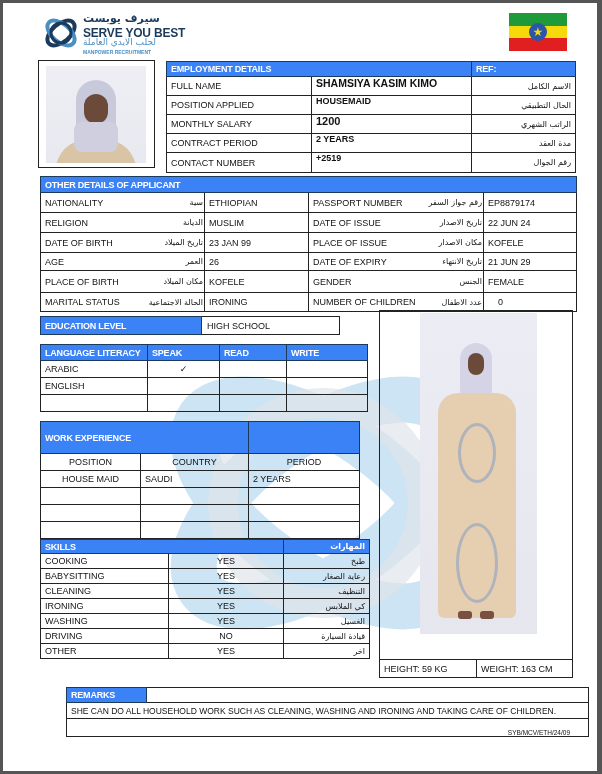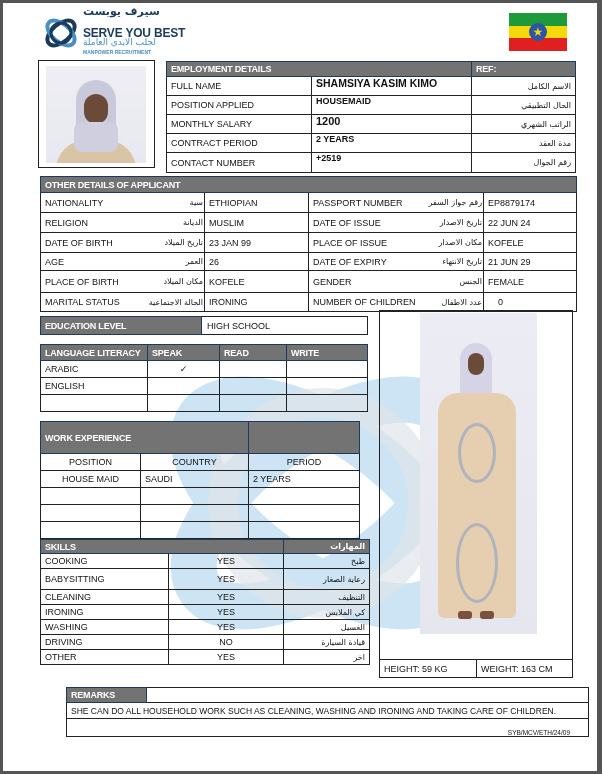--- a/index.html
+++ b/index.html
@@ -1,31 +1,31 @@
 <!DOCTYPE html>
 <html><head>
 <meta charset="utf-8">
 <style>
   * { box-sizing: border-box; margin: 0; padding: 0; }
   html, body { width: 602px; height: 774px; overflow: hidden; }
   body { background: #555; font-family: "Liberation Sans", sans-serif; position: relative; }
   .page { position: absolute; left: 3px; top: 3px; width: 594px; height: 768px; background: #fff; overflow: hidden; }
   .abs { position: absolute; }
-  .hdr { background: #737373; color: #fff; font-weight: bold; font-size: 9px; letter-spacing: -0.2px; }
+  .hdr { background: #3b82f6; color: #fff; font-weight: bold; font-size: 9px; letter-spacing: -0.2px; }
   .ar { direction: rtl; font-family: "DejaVu Sans", sans-serif; font-size: 8px; }
   table { border-collapse: collapse; }
   td { border: 1px solid #222; padding: 0 4px; font-size: 9px; color: #111; white-space: nowrap; overflow: hidden; }
   .bold { font-weight: bold; }
 
   
   .wm { position: absolute; left: 120px; top: 300px; width: 400px; height: 400px; opacity: 0.28; pointer-events: none; }
 
   
   .logo { left: 38px; top: 10px; width: 40px; height: 40px; }
-  .logo-ar1 { left: 80px; top: 2px; font-size: 11px; color: #1b3a5c; font-weight: bold; direction: rtl; font-family: "DejaVu Sans", sans-serif; }
+  .logo-ar1 { left: 80px; top: 9px; font-size: 11px; color: #1b3a5c; font-weight: bold; direction: rtl; font-family: "DejaVu Sans", sans-serif; }
   .logo-en { left: 80px; top: 23px; font-size: 12px; color: #1b3a5c; font-weight: bold; letter-spacing: -0.2px; }
   .logo-ar2 { left: 80px; top: 34px; font-size: 9px; color: #4a8fc4; direction: rtl; font-family: "DejaVu Sans", sans-serif; }
   .logo-sub { left: 80px; top: 46px; font-size: 5px; color: #4a8fc4; font-weight: bold; }
 
   .flag { left: 506px; top: 10px; width: 58px; height: 38px; }
   .flag div { height: 33.33%; }
 
   .photo-box { border: 1px solid #222; }
 </style>
 </head>
@@ -154,21 +154,21 @@
       <td style="border-right:none;">MARITAL STATUS</td>
       <td class="ar" style="border-left:none;padding:4px 1px;">الحالة الاجتماعية</td>
       <td>IRONING</td>
       <td style="border-right:none;">NUMBER OF CHILDREN</td>
       <td class="ar" style="border-left:none;padding:0 1px;">عدد الاطفال</td>
       <td style="padding-left:14px;">0</td>
     </tr>
   </tbody>
     </table>
 
-  <table class="abs" style="left:37px;top:313px;width:328px;">
+  <table class="abs" style="left:37px;top:313px;width:300px;">
     <tbody>
         <tr style="height:18px;">
       <td class="hdr" style="width:161px;border-color:#1b3a5c;">EDUCATION LEVEL</td>
       <td style="padding-left:5px;">HIGH   SCHOOL</td>
     </tr>
   </tbody>
     </table>
 
   <table class="abs" style="left:37px;top:341px;width:328px;">
     <tbody>
@@ -237,21 +237,21 @@
     <tbody>
         <tr class="hdr" style="height:14px;">
       <td colspan="2" class="hdr" style="border-color:#1b3a5c;">SKILLS</td>
       <td class="hdr ar" style="border-color:#1b3a5c;font-size:8px;">المهارات</td>
     </tr>
     <tr style="height:15px;">
       <td style="width:128px;">COOKING</td>
       <td style="width:115px;text-align:center;">YES</td>
       <td class="ar">طبخ</td>
     </tr>
-    <tr style="height:21px;">
+    <tr style="height:15px;">
       <td>BABYSITTING</td>
       <td style="text-align:center;">YES</td>
       <td class="ar">رعاية الصغار</td>
     </tr>
     <tr style="height:15px;">
       <td>CLEANING</td>
       <td style="text-align:center;">YES</td>
       <td class="ar">التنظيف</td>
     </tr>
     <tr style="height:15px;">

